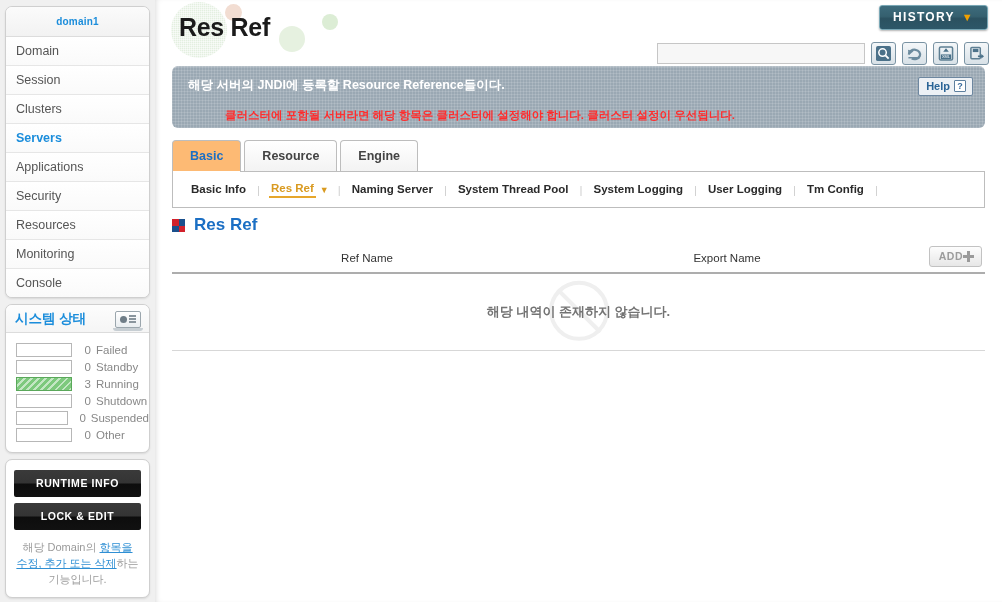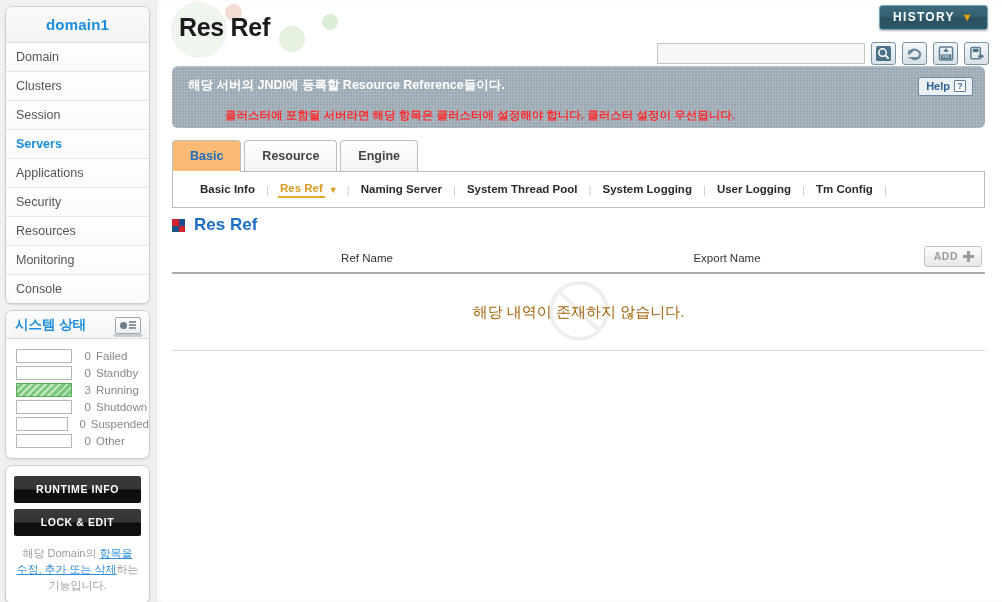--- a/index.html
+++ b/index.html
@@ -22,21 +22,21 @@
   .panel {
     background: #fff;
     border: 1px solid #cfcfcf;
     border-radius: 7px;
     box-shadow: 0 1px 2px rgba(0,0,0,0.10);
     overflow: hidden;
   }
   #domain-panel { margin-bottom: 0; }
   .domain-title {
     text-align: center;
-    font-size: 15px;
+    font-size: 10px;
     font-weight: bold;
     color: #1b8ddb;
     padding: 9px 0 9px 0;
     background: linear-gradient(to bottom,#fbfbfb,#f2f2f2);
     border-bottom: 1px solid #dcdcdc;
     letter-spacing: .2px;
   }
   .nav-item {
     padding: 7px 0 7px 10px;
     font-size: 12.5px;
@@ -211,21 +211,21 @@
   .tab.active::after {
     content:""; position:absolute; left:0; right:0; bottom:-1px; height:1px; background:#fff;
   }
 
   
   #subnav {
     position: absolute; left: 17px; top: 172px; right: 17px;
     height: 36px;
     border-left: 1px solid #bdbdbd; border-right: 1px solid #bdbdbd; border-bottom: 1px solid #bdbdbd;
     background: #fff;
-    display: flex; align-items: center; padding-left: 25px;
+    display: flex; align-items: center; padding-left: 16px;
     font-size: 11.5px;
   }
   .subnav-item { color: #2a2a2a; font-weight: bold; cursor: pointer; position: relative; padding: 0 2px 2px 2px; }
   .subnav-item.active { color: #d99a20; border-bottom: 2px solid #e6a62b; }
   .subnav-sep { color: #cfcfcf; margin: 0 9px; font-weight: normal; }
   .subnav-caret { color: #d99a20; font-size: 9px; margin-left: 4px; }
 
   
   #section-head {
     position: absolute; left: 17px; top: 215px;
@@ -247,40 +247,40 @@
     display: flex; align-items: center;
   }
   #tbl-head .col { font-size: 11.5px; color: #333; font-weight: normal; text-align: center; }
   #tbl-head .col-ref { width: 390px; }
   #tbl-head .col-exp { width: 330px; }
   #add-btn {
     position: absolute; right: 3px; top: 2px;
     border: 1px solid #c2c2c2; border-radius: 3px;
     background: linear-gradient(to bottom,#fdfdfd,#e7e7e7);
     padding: 3px 7px 4px 9px;
-    display: flex; align-items: center; gap: 5px;
+    display: flex; align-items: center; 
     font-size: 10.5px; color: #9c9c9c; font-weight: bold; letter-spacing: .5px;
     cursor: pointer;
   }
   #add-btn .plus-ico {
     width: 11px; height: 11px; position: relative; display:inline-block;
   }
   #add-btn .plus-ico::before, #add-btn .plus-ico::after {
     content:""; position:absolute; background:#9a9a9a;
   }
   #add-btn .plus-ico::before { left:4px; top:0; width:3px; height:11px; }
   #add-btn .plus-ico::after { left:0; top:4px; width:11px; height:3px; }
 
   #tbl-body {
     position: relative;
     height: 77px;
     border-bottom: 1px solid #d7d7d7;
     display: flex; align-items: center; justify-content: center;
   }
-  .empty-msg { font-size: 15px; font-weight: normal; color: #a16207; z-index: 2; position: relative; }
+  .empty-msg { font-size: 13px; font-weight: bold; color: #737373; z-index: 2; position: relative; }
   .watermark {
     position: absolute; left: 50%; top: 50%;
     transform: translate(-50%,-52%);
     width: 60px; height: 60px; border-radius: 50%;
     border: 4px solid #efefef; z-index: 1;
   }
   .watermark::after {
     content:""; position:absolute; left:50%; top:-4px;
     width: 4px; height: 60px; background:#efefef;
     transform: translateX(-50%) rotate(-45deg); transform-origin: center;
@@ -290,22 +290,22 @@
 <body>
 
 <div id="app">
 
   <div id="sidebar">
 
     <div class="panel" id="domain-panel">
       <div class="domain-title">domain1</div>
       <div id="nav-list">
           <div class="nav-item">Domain</div>
+          <div class="nav-item">Session</div>
           <div class="nav-item">Clusters</div>
-          <div class="nav-item">Session</div>
           <div class="nav-item active">Servers</div>
           <div class="nav-item">Applications</div>
           <div class="nav-item">Security</div>
           <div class="nav-item">Resources</div>
           <div class="nav-item">Monitoring</div>
           <div class="nav-item">Console</div>
         </div>
     </div>
 
     <div class="panel" id="status-panel">

